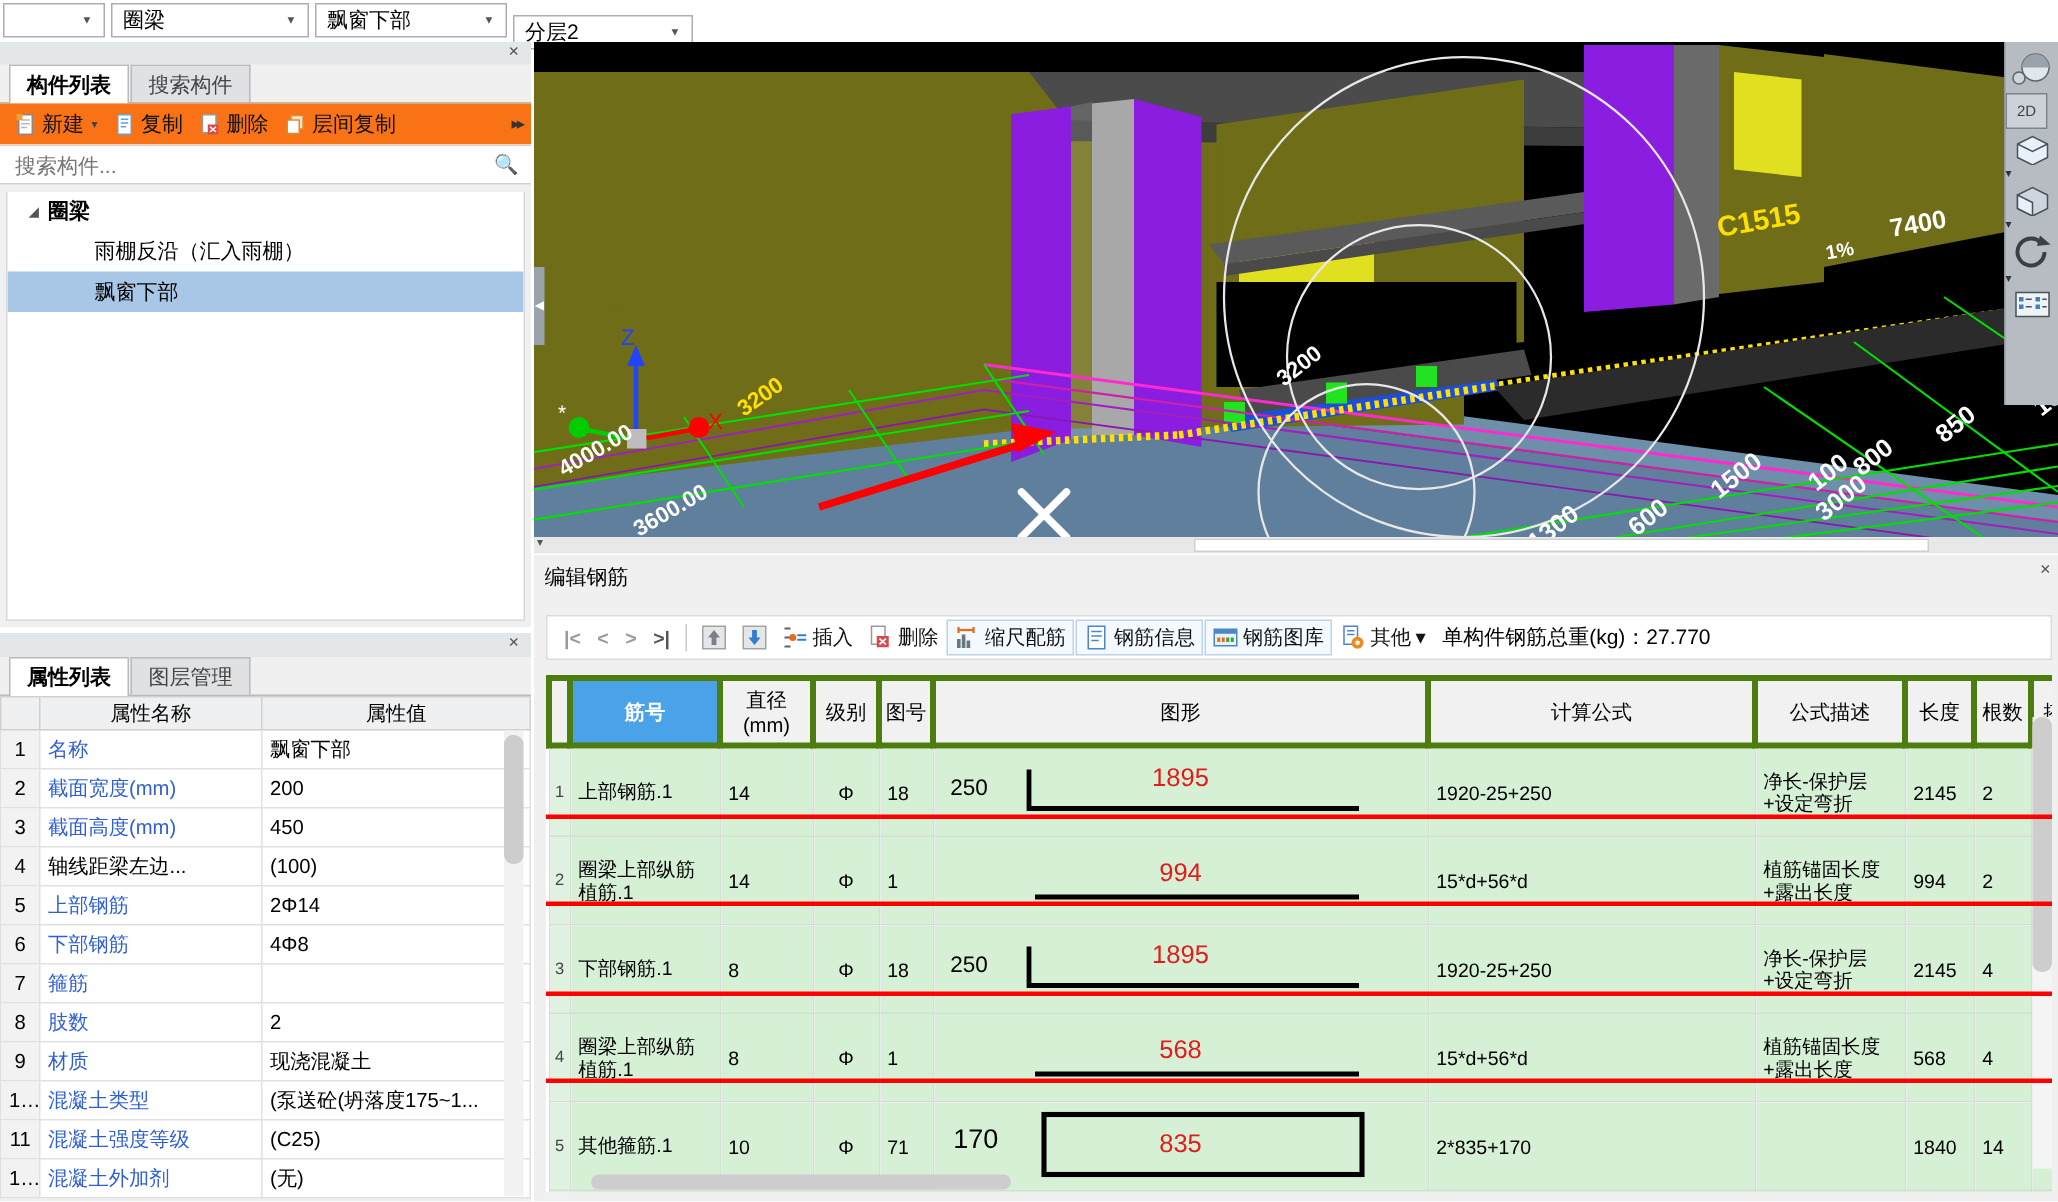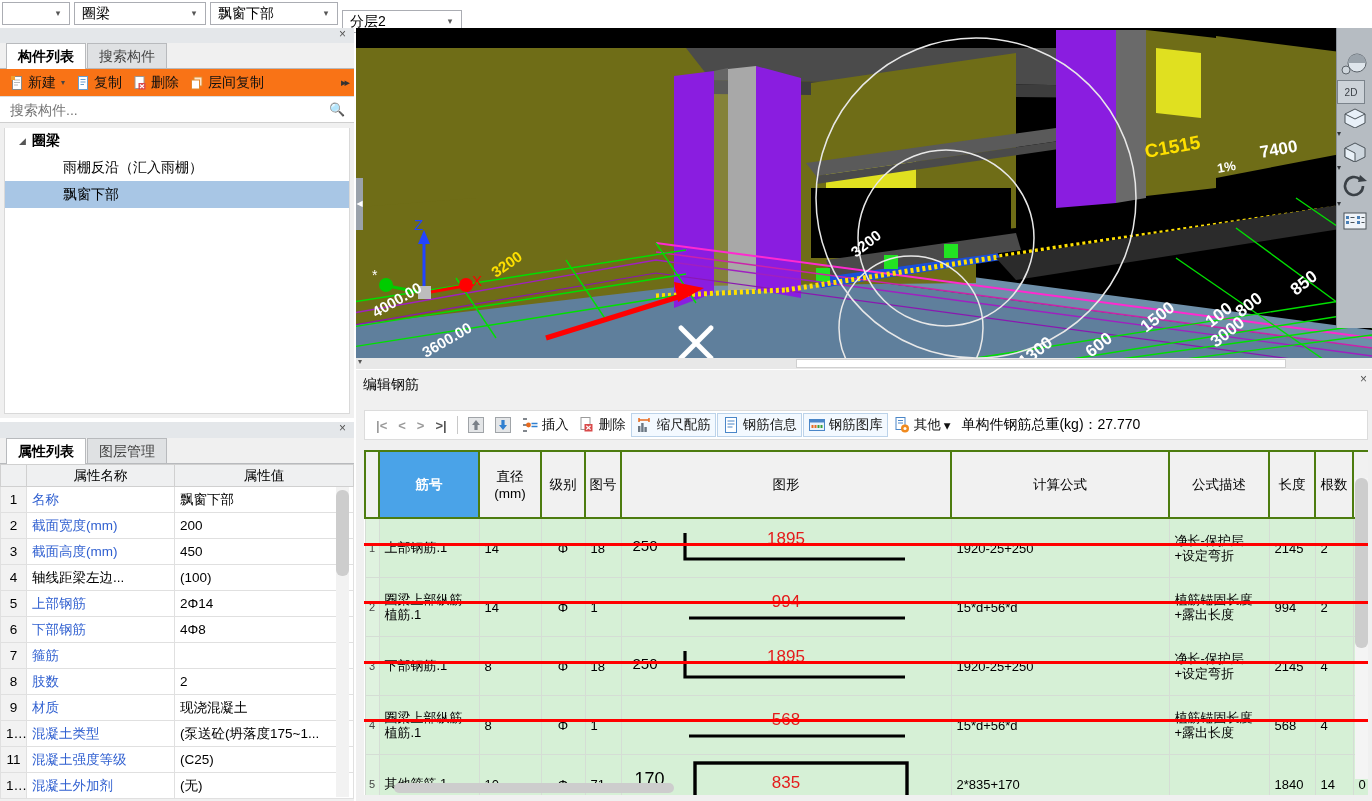--- a/index.html
+++ b/index.html
@@ -130,23 +130,23 @@
     background: #000; overflow: hidden;
   }
   #vpsvg { position: absolute; left: 0; top: 0; }
   .vp-collapse {
     position: absolute; left: 0px; top: 150px; width: 7px; height: 52px;
     background: #9aa2ab; color: #fff; font-size: 8px; line-height: 52px;
     text-align: center; z-index: 30;
   }
   
   #rtools {
-    position: absolute; right: 0px; top: 0px; width: 36px; height: 300px;
+    position: absolute; right: 0px; top: 0px; width: 36px; height: 242px;
     background: #b6bcc2; border-left: 1px solid #8d949b; z-index: 40;
-    padding-top: 24px;
+    padding-top: 6px;
   }
   .rtool { width: 36px; display: flex; align-items: center; justify-content: center; }
   .rtool-caret { font-size: 8px; color: #30343a; height: 12px; line-height: 12px; }
   .rbtn {
     width: 28px; height: 24px; background: #ccd2d8; border: 1px solid #7b838b;
     display: flex; align-items: center; justify-content: center;
     font-size: 10px; color: #3a3f45; margin: 2px 0;
   }
   
   #vp-hscroll {
@@ -183,22 +183,22 @@
   .nav.dis { color: #9a9a9a; }
   .sep { width: 1px; height: 18px; background: #c8c8c8; margin: 0 4px; }
   .tb-total { font-size: 14px; color: #000; margin-left: 6px; white-space: nowrap; }
 
   .grid-wrap {
     position: absolute; left: 8px; top: 80px; right: 4px; bottom: 6px;
     overflow: hidden; background: #fff;
   }
   table.rbgrid { border-collapse: collapse; table-layout: fixed; width: 1004px; }
   table.rbgrid th {
-    background: #f1f1f1; border: 2px solid #4d7c0f; height: 26px;
-    font-size: 13.5px; font-weight: normal; color: #000; padding: 16px 2px;
+    background: #f1f1f1; border: 4px solid #4d7c0f; height: 26px;
+    font-size: 13.5px; font-weight: normal; color: #000; padding: 4px 2px;
   }
   table.rbgrid th.sel { background: #4aa3e8; color: #fff; font-weight: bold; }
   table.rbgrid td {
     border: 1px solid #d5ddd5; background: #d6f0d6; height: 56px;
     font-size: 13px; padding: 2px 5px; vertical-align: middle; color: #000;
     overflow: hidden;
   }
   table.rbgrid td.rownum {
     width: 14px; padding: 0; text-align: center; font-size: 11px;
     background: #dff2df; color: #444;

